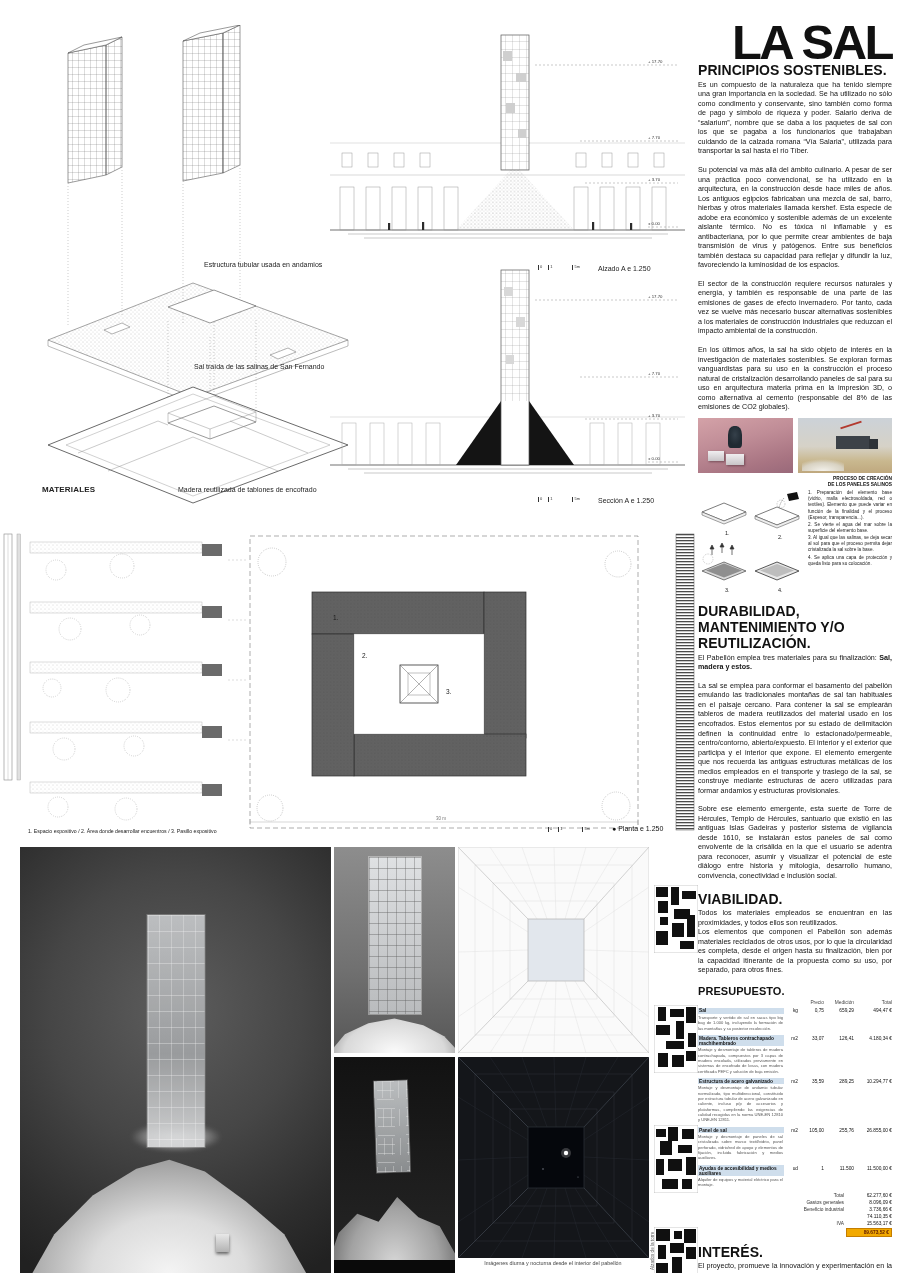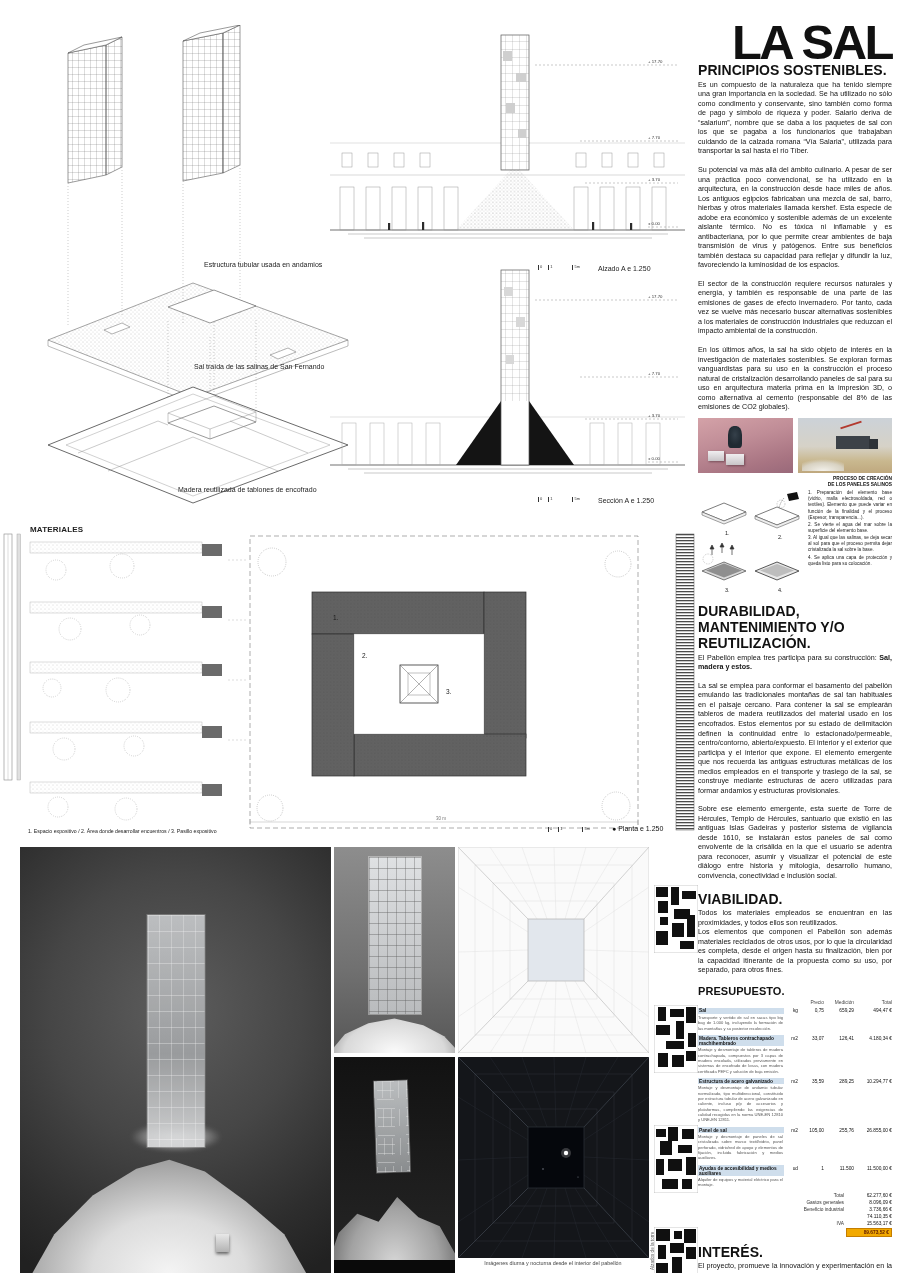--- a/index.html
+++ b/index.html
@@ -152,21 +152,21 @@
           <path d="M290,428 L212,396"></path>
         <path d="M90,446 L175,412 L260,446"></path>
           <line x1="150" y1="398" x2="150" y2="388"></line>
         <line x1="238" y1="397" x2="238" y2="387"></line>
           <line x1="192" y1="414" x2="192" y2="404"></line>
         <polygon points="150,388 196,371 238,387 192,404"></polygon>
       </g>
     </svg>
     <div class="dlabel" style="left:186px;top:236px;width:158px;">Estructura tubular usada en andamios</div>
     <div class="dlabel" style="left:176px;top:338px;width:168px;">Sal traída de las salinas de San Fernando</div>
-    <div class="dlabel bold" style="left:12px;top:460px;margin-top:40px;">MATERIALES</div>
+    <div class="dlabel bold" style="left:24px;top:460px;">MATERIALES</div>
     <div class="dlabel" style="left:160px;top:461px;width:184px;">Madera reutilizada de tablones de encofrado</div>
   </div>
 
   <div class="abs" style="left:330px;top:25px;width:370px;height:505px;">
     <svg width="370" height="505" viewBox="0 0 370 505">
       <defs>
         <pattern id="estip" width="3.6" height="3.6" patternUnits="userSpaceOnUse">
           <circle cx="0.9" cy="0.9" r="0.45" fill="#7d7d7d"></circle>
             <circle cx="2.7" cy="2.7" r="0.4" fill="#9b9b9b"></circle>
         </pattern>
@@ -610,21 +610,21 @@
       </div>
       <div class="psteps">
         <div>1. Preparación del elemento base (vidrio, malla electrosoldada, red o textiles). Elemento que puede variar en función de la finalidad y el proceso (Espesor, transparencia...).</div>
         <div>2. Se vierte el agua del mar sobre la superficie del elemento base.</div>
         <div>3. Al igual que las salinas, se deja secar al sol para que el proceso permita dejar cristalizada la sal sobre la base.</div>
         <div>4. Se aplica una capa de protección y queda listo para su colocación.</div>
       </div>
     </div>
 
     <div class="sec-head durhead">DURABILIDAD, MANTENIMIENTO Y/O REUTILIZACIÓN.</div>
-    <p class="bp"><span>El Pabellón emplea tres participa para su construcción: </span><b>Sal, madera y estos.</b></p>
+    <p class="bp"><span>El Pabellón emplea tres materiales para su finalización: </span><b>Sal, madera y estos.</b></p>
     <p class="bp">La sal se emplea para conformar el basamento del pabellón emulando las tradicionales montañas de sal tan habituales en el paisaje cercano. Para contener la sal se emplearán tableros de madera reutilizados del material usado en los encofrados. Estos elementos por su estado de delimitación definen la continuidad entre lo estacionado/permeable, centro/contorno, abierto/expuesto. El interior y el exterior que participa y el interior que expone. El elemento emergente que nos recuerda las antiguas estructuras metálicas de los medios empleados en el transporte y trasiego de la sal, se construye mediante estructuras de acero utilizadas para formar andamios y estructuras provisionales.</p>
     <p class="bp">Sobre ese elemento emergente, esta suerte de Torre de Hércules, Templo de Hércules, santuario que existió en las antiguas Islas Gadeiras y posterior sistema de vigilancia desde 1610, se instalarán estos paneles de sal como envolvente de la crisálida en la que el usuario se adentra para reconocer, asumir y visualizar el potencial de este diálogo entre historia y mitología, desarrollo humano, convivencia, conectividad e inclusión social.</p>
 
     <div class="sec-head">VIABILIDAD.</div>
     <p class="bp" style="margin-bottom:0;">Todos los materiales empleados se encuentran en las proximidades, y todos ellos son reutilizados.</p>
     <p class="bp">Los elementos que componen el Pabellón son además materiales reciclados de otros usos, por lo que la circularidad es completa, desde el origen hasta su finalización, bien por la capacidad itinerante de la propuesta como su uso, por separado, para otros fines.</p>
 
     <div class="sec-head" style="font-size:11px;">PRESUPUESTO.</div>
     <div class="btable">
       <div class="bhead">

